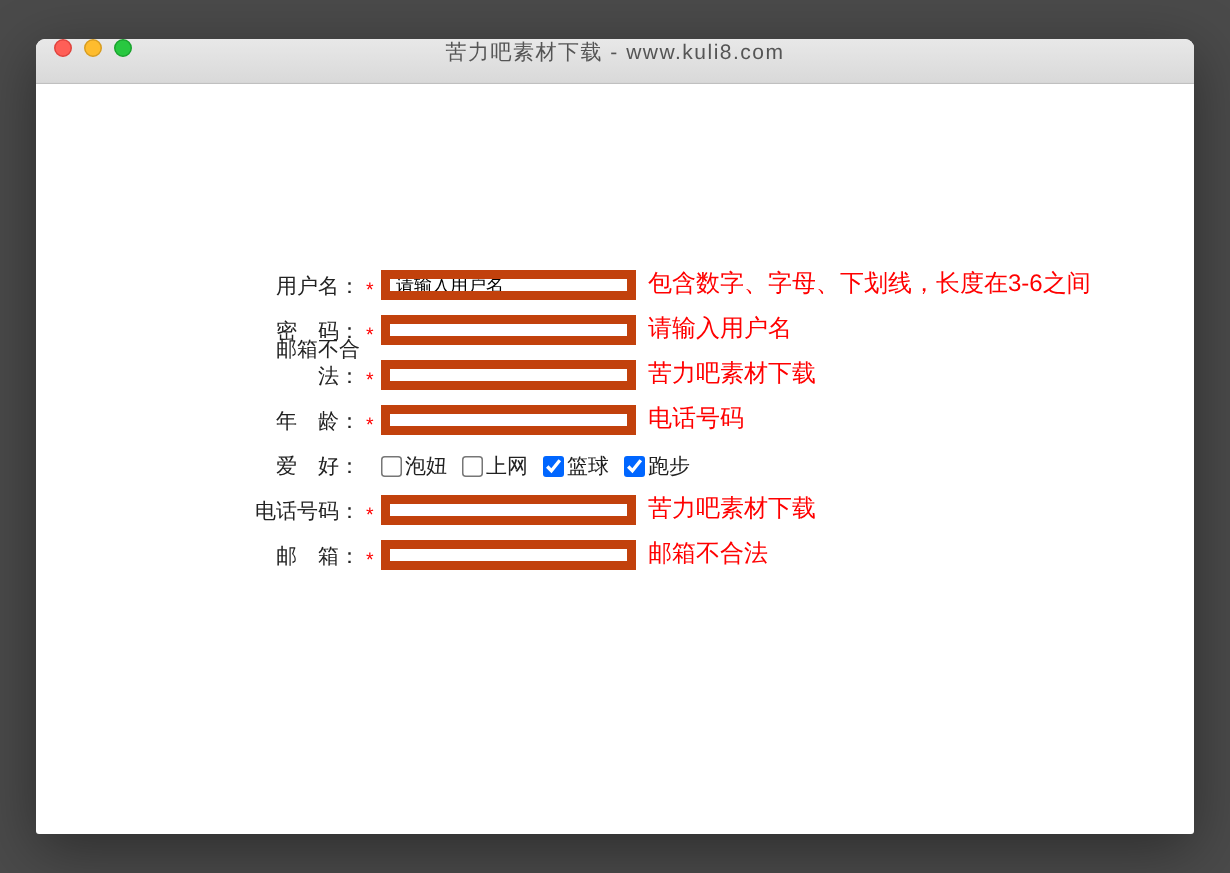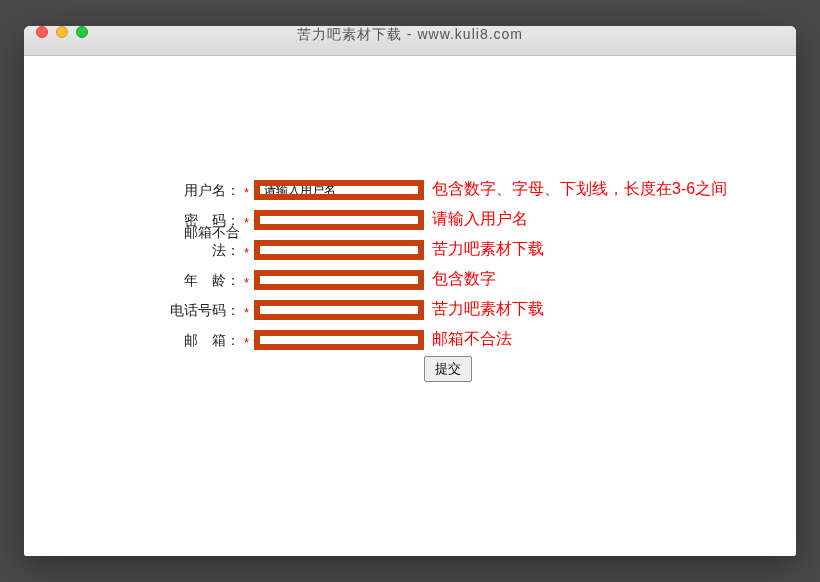--- a/index.html
+++ b/index.html
@@ -151,37 +151,56 @@
       <span class="label">邮箱不合法：</span>
       <span class="req">*</span>
       <span class="field"><input type="password" style=""></span>
       <span class="hint">苦力吧素材下载</span>
     </div>
 
     <div class="form-row">
       <span class="label">年　龄：</span>
       <span class="req">*</span>
       <span class="field"><input type="text" style=""></span>
-      <span class="hint">包含数字</span>
-    </div>
-
-
+      <span class="hint">电话号码</span>
+    </div>
+
+
+    <div class="form-row">
+      <span class="label">爱　好：</span>
+      <span class="req"></span>
+      <div class="options">
+        <label>
+            <input type="checkbox" style="">
+            <span>泡妞</span>
+          </label>
+        <label>
+            <input type="checkbox" style="">
+            <span>上网</span>
+          </label>
+        <label>
+            <input type="checkbox" checked="" style="">
+            <span>篮球</span>
+          </label>
+        <label>
+            <input type="checkbox" checked="" style="">
+            <span>跑步</span>
+          </label>
+      </div>
+    </div>
 
     <div class="form-row">
       <span class="label">电话号码：</span>
       <span class="req">*</span>
       <span class="field"><input type="text" style=""></span>
       <span class="hint">苦力吧素材下载</span>
     </div>
 
     <div class="form-row">
       <span class="label">邮　箱：</span>
       <span class="req">*</span>
       <span class="field"><input type="text" style=""></span>
       <span class="hint">邮箱不合法</span>
     </div>
 
-    <div class="submit-row">
-      <button class="submit-btn">提交</button>
-    </div>
 
   </div>
 </div>
 
 </body></html>

